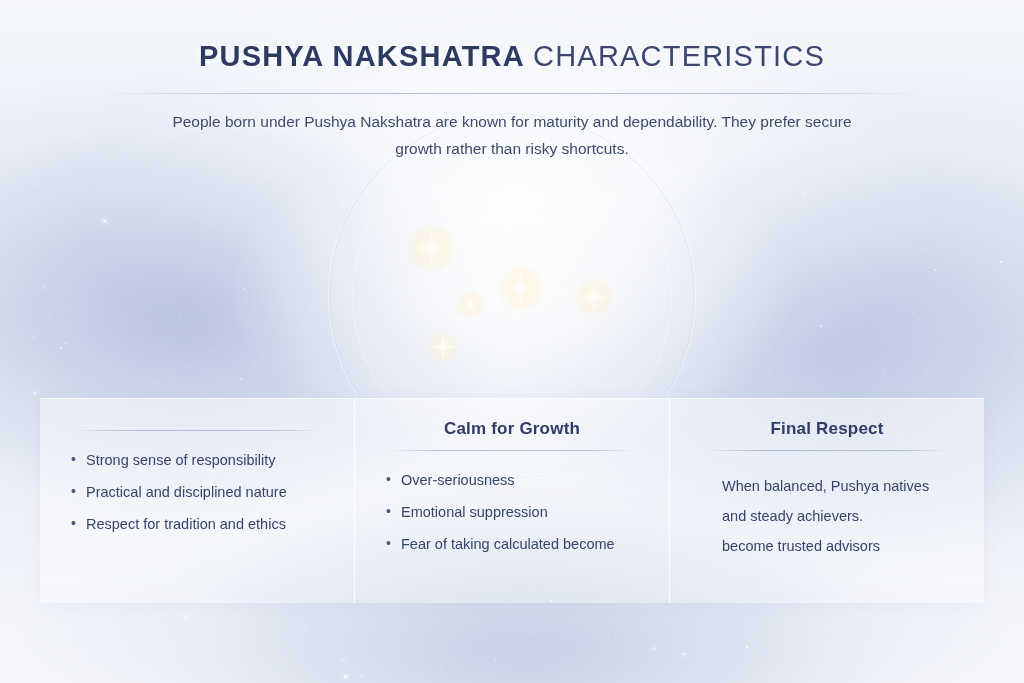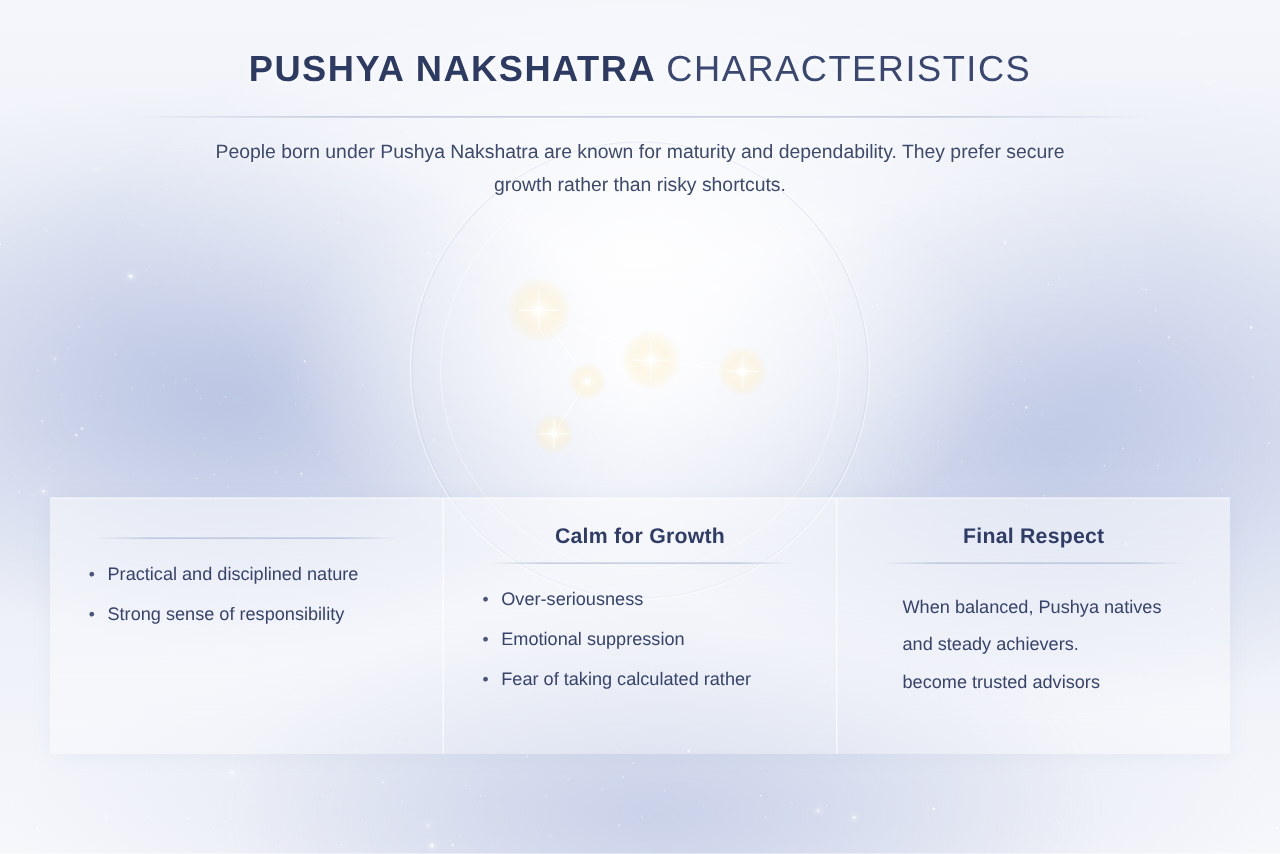--- a/index.html
+++ b/index.html
@@ -769,32 +769,33 @@
     <div class="title-rule"></div>
   </div>
 
   <div class="subtitle">People born under Pushya Nakshatra are known for maturity and dependability. They prefer secure growth rather than risky shortcuts.</div>
 
   <div class="cards">
 
     <div class="card">
       <div class="card-rule"></div>
       <ul class="bullets">
+        <li>Strong sense of responsibility</li>
         <li>Practical and disciplined nature</li>
-        <li>Strong sense of responsibility</li>
+        <li>Respect for tradition and ethics</li>
       </ul>
     </div>
 
     <div class="card">
       <h2 class="card-title">Calm for Growth</h2>
       <div class="card-rule"></div>
       <ul class="bullets">
         <li>Over-seriousness</li>
         <li>Emotional suppression</li>
-        <li>Fear of taking calculated rather</li>
+        <li>Fear of taking calculated become</li>
       </ul>
     </div>
 
     <div class="card">
       <h2 class="card-title">Final Respect</h2>
       <div class="card-rule"></div>
       <div class="insight">
         <p>When balanced, Pushya natives</p>
         <p>and steady achievers.</p>
         <p>become trusted advisors</p>

